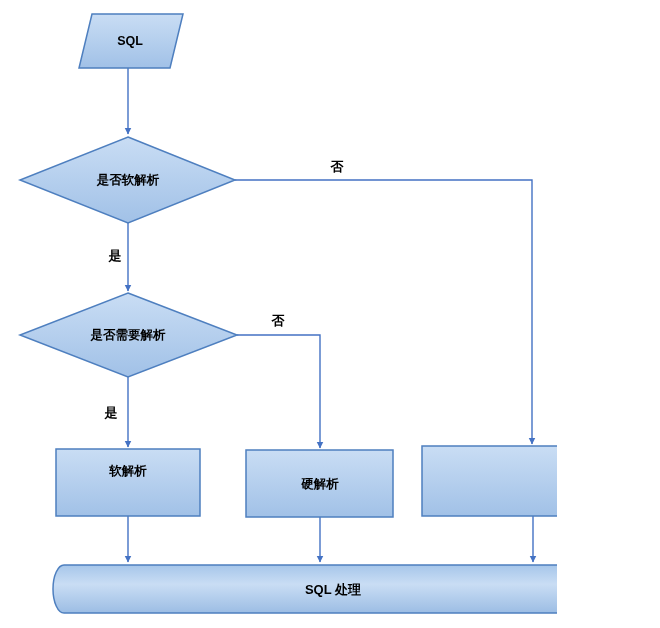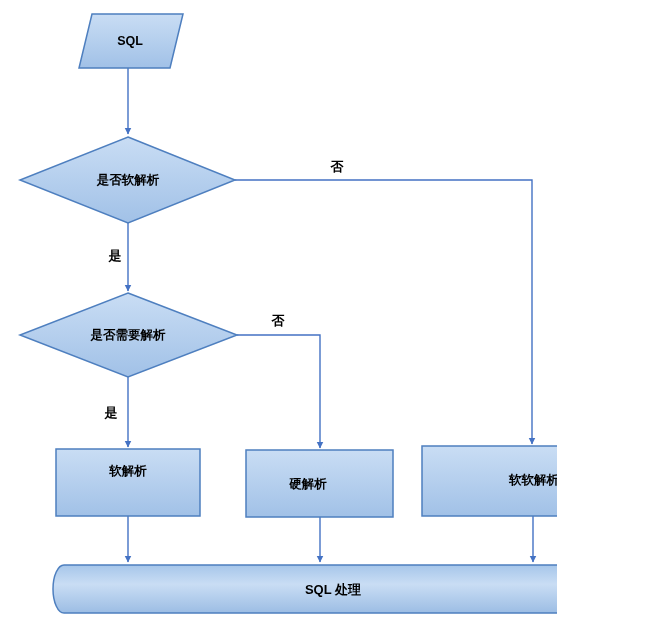--- a/index.html
+++ b/index.html
@@ -78,23 +78,22 @@
     <g>
       <path d="M64,565 H637 A11,24 0 0 1 637,613 H64 A11,24 0 0 1 64,565 Z" style="fill:url(#cylGrad);stroke:var(--border);stroke-width:1.5"></path>
       <ellipse cx="637" cy="589" rx="11" ry="24" style="fill:var(--cap-fill);stroke:var(--border);stroke-width:1.5"></ellipse>
     </g>
   </svg>
 
   <div class="lbl" style="left:130px;top:41px">SQL</div>
   <div class="lbl" style="left:128px;top:180px">是否软解析</div>
   <div class="lbl" style="left:128px;top:335px">是否需要解析</div>
   <div class="lbl" style="left:128px;top:471px">软解析</div>
-  <div class="lbl" style="left:308px;top:484px">硬解析</div>
+  <div class="lbl" style="left:320px;top:484px">硬解析</div>
   <div class="lbl two-line" style="left:534px;top:480px">
-    <div>软软解析</div>
   </div>
   <div class="lbl cyl-lbl" style="left:333px;top:590px">SQL 处理</div>
 
   <div class="lbl edge-lbl" style="left:337px;top:167px">否</div>
   <div class="lbl edge-lbl" style="left:115px;top:256px">是</div>
   <div class="lbl edge-lbl" style="left:278px;top:321px">否</div>
   <div class="lbl edge-lbl" style="left:111px;top:413px">是</div>
 
 </div>
 

